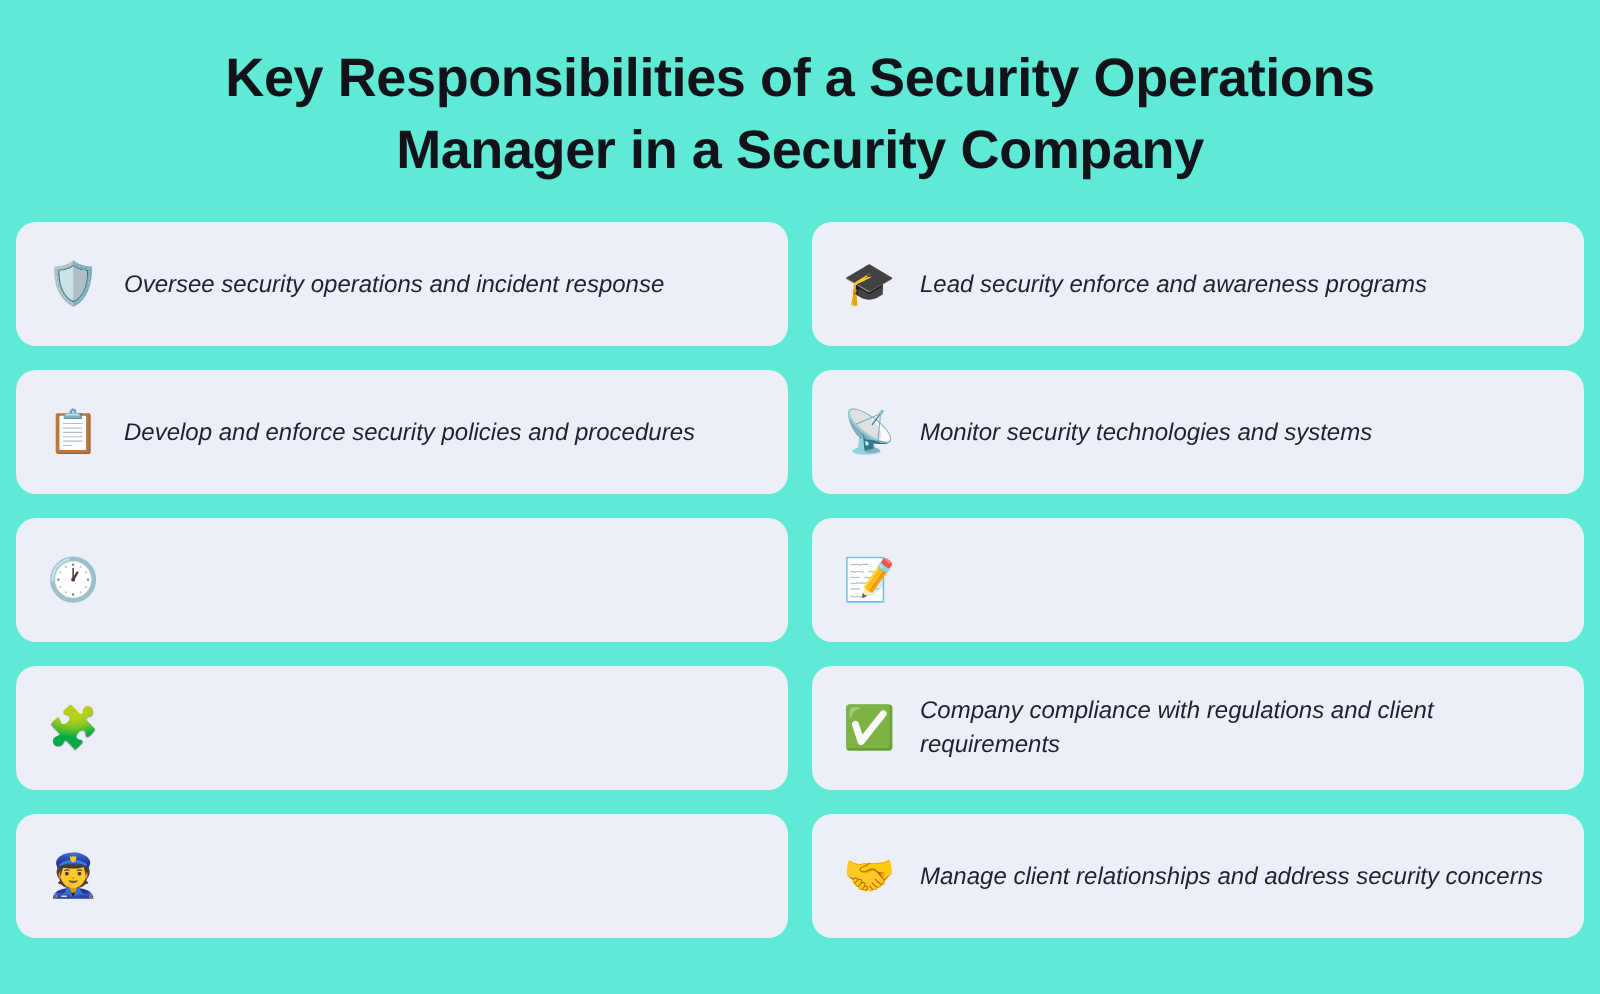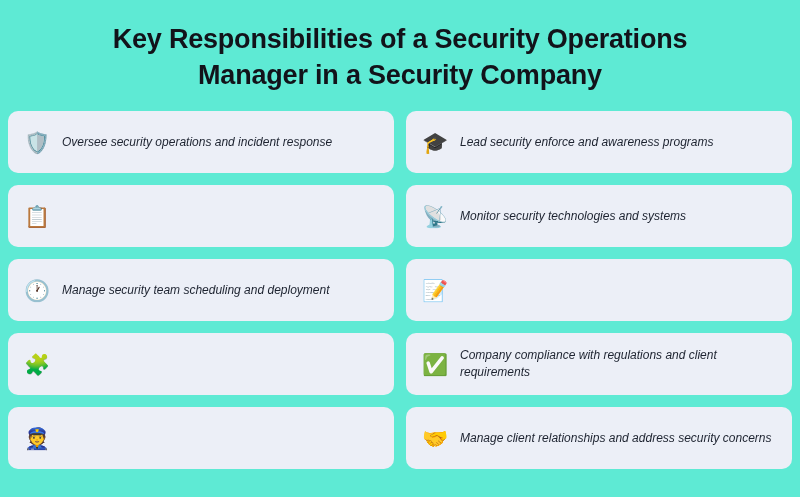--- a/index.html
+++ b/index.html
@@ -80,30 +80,30 @@
       <span class="card-text">Oversee security operations and incident response</span>
     </div>
 
     <div class="card">
       <span class="card-icon">🎓</span>
       <span class="card-text">Lead security enforce and awareness programs</span>
     </div>
 
     <div class="card">
       <span class="card-icon">📋</span>
+      <span class="card-text">Develop and enforce security policies and procedures</span>
     </div>
 
     <div class="card">
       <span class="card-icon">📡</span>
       <span class="card-text">Monitor security technologies and systems</span>
     </div>
 
     <div class="card">
       <span class="card-icon">🕐</span>
-      <span class="card-text">Manage security team scheduling and deployment</span>
     </div>
 
     <div class="card">
       <span class="card-icon">📝</span>
     </div>
 
     <div class="card">
       <span class="card-icon">🧩</span>
     </div>
 

